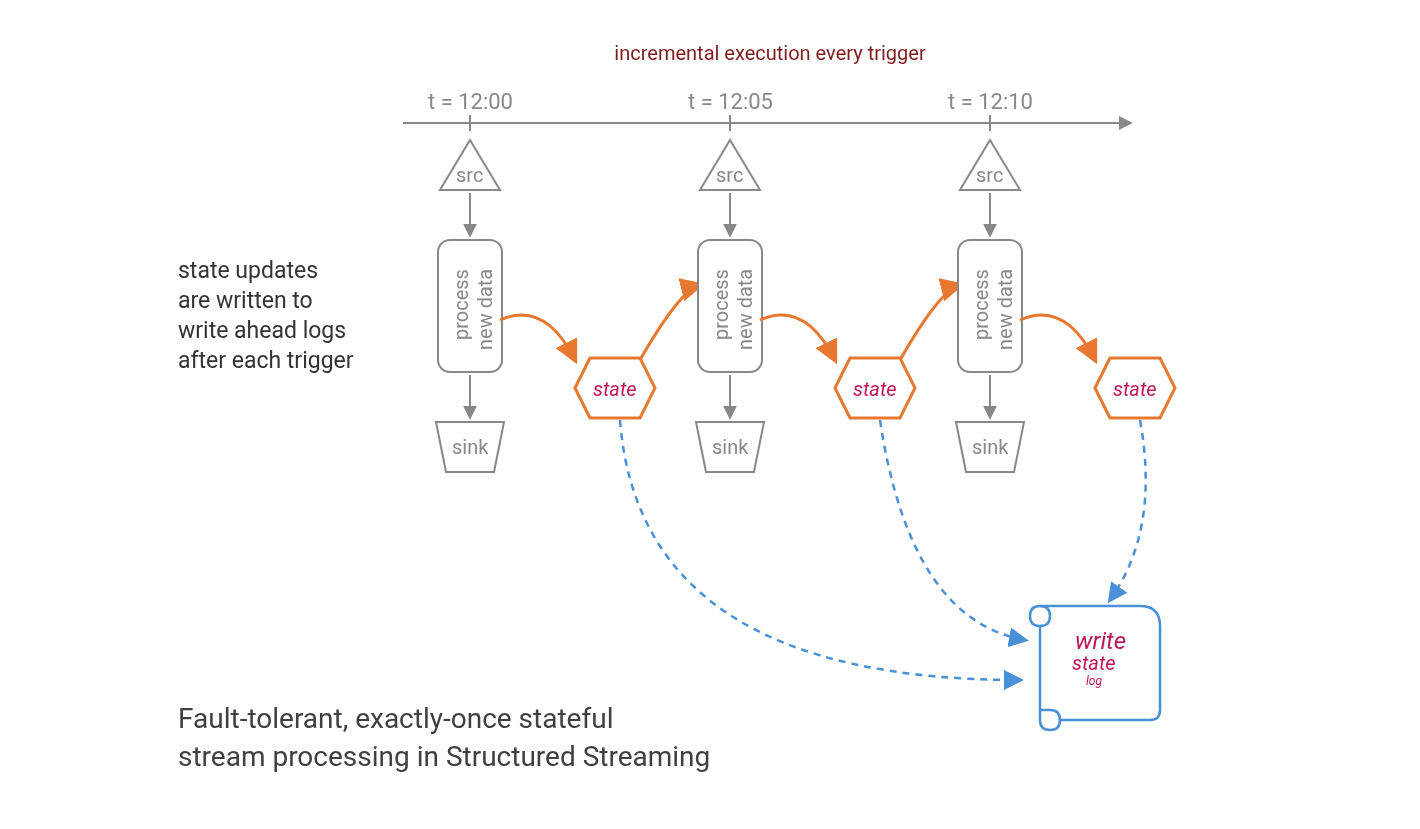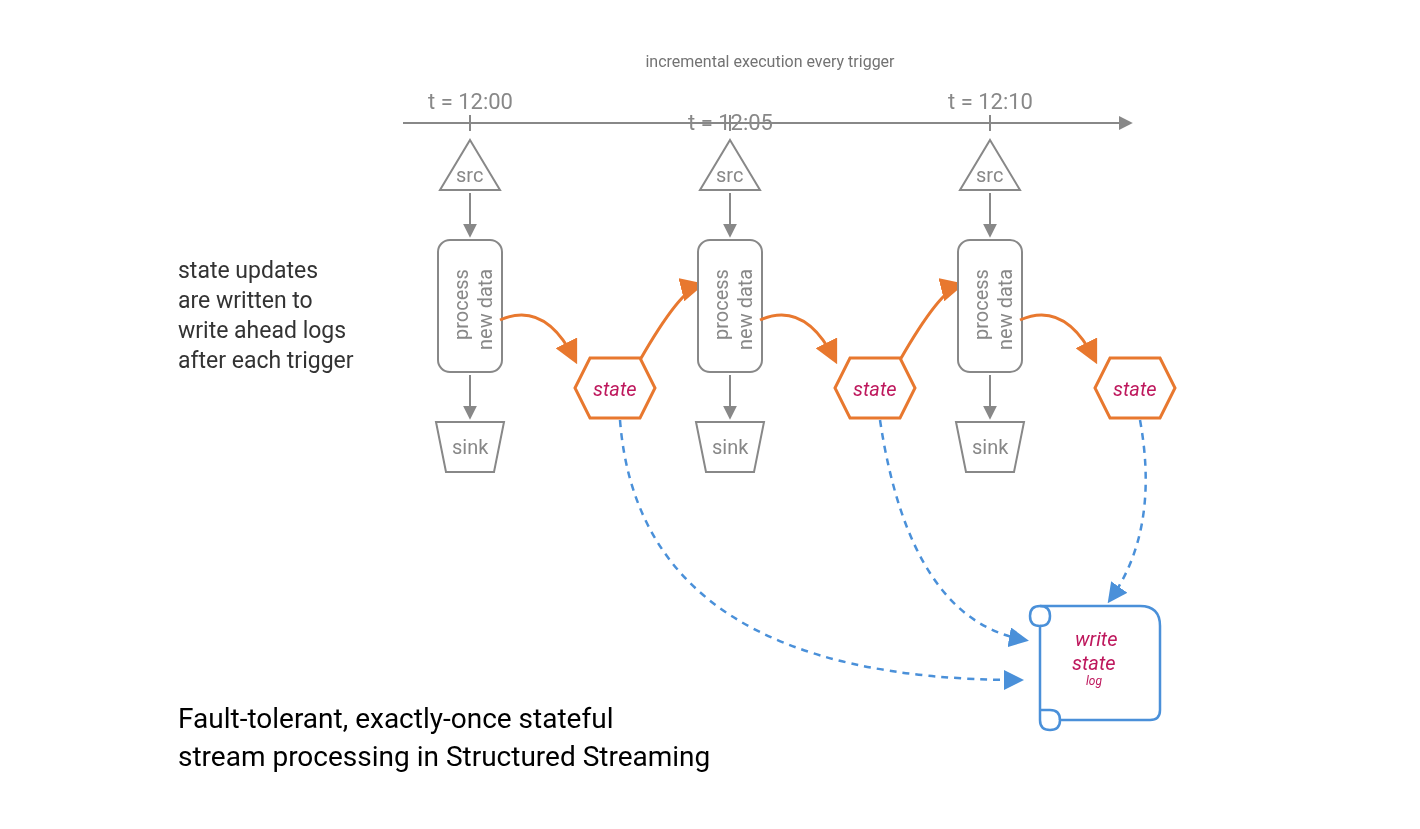--- a/index.html
+++ b/index.html
@@ -12,36 +12,35 @@
     color: #333;
   }
   svg { position: absolute; top: 0; left: 0; }
   .label {
     position: absolute;
     font-size: 22px;
     color: #333;
     line-height: 1.3;
   }
   .title-top {
-    font-size: 16px;
-    color: #737373;
+    font-size: 20px;
+    color: #7f1d1d;
     text-align: center;
-    margin-top: 12px;
   }
   .tick-label {
     font-size: 22px;
     color: #888;
   }
   .node-label {
     font-size: 20px;
     color: #888;
   }
   .node-label-dark { color: #be185d; font-style: italic; }
   .sidecaption { font-size: 23px; color: #333; }
-  .bottomcaption { font-size: 28px; color: #000000; line-height: 1.35; }
+  .bottomcaption { font-size: 28px; color: #404040; line-height: 1.35; }
 </style>
 </head>
 <body>
 
 <svg width="1420" height="829">
   <defs>
     <marker id="arrow-gray" viewBox="0 0 10 10" refX="8" refY="5" markerWidth="7" markerHeight="7" orient="auto-start-reverse">
       <path d="M 0 0 L 10 5 L 0 10 z" fill="#888888"></path>
     </marker>
     <marker id="arrow-orange" viewBox="0 0 10 10" refX="8" refY="5" markerWidth="8" markerHeight="8" orient="auto-start-reverse">
@@ -108,21 +107,21 @@
              Q 1160 606 1140 606
              Z" fill="#ffffff" stroke="#4a90d9" stroke-width="2.5"></path>
     <path d="M 1040 606 Q 1050 606 1050 616 Q 1050 626 1040 626" fill="none" stroke="#4a90d9" stroke-width="2.5"></path>
     <path d="M 1060 720 Q 1060 710 1050 710 L 1040 710" fill="none" stroke="#4a90d9" stroke-width="2.5"></path>
   </g>
 </svg>
 
 <div class="label title-top" style="left:560px; top:40px; width:420px;">incremental execution every trigger</div>
 
 <div class="label tick-label" style="left:428px; top:88px;">t = 12:00</div>
-<div class="label tick-label" style="left:688px; top:88px;margin-top:21px;">t = 12:05</div>
+<div class="label tick-label" style="left:688px; top:88px;">t = 12:05</div>
 <div class="label tick-label" style="left:948px; top:88px;">t = 12:10</div>
 
 <div class="label node-label" style="left:456px; top:162px;">src</div>
 <div class="label node-label" style="left:716px; top:162px;">src</div>
 <div class="label node-label" style="left:976px; top:162px;">src</div>
 
 <div class="label node-label" style="left:448px; top:340px; transform: rotate(-90deg); transform-origin: left top;">process</div>
 <div class="label node-label" style="left:472px; top:350px; transform: rotate(-90deg); transform-origin: left top;">new data</div>
 
 <div class="label node-label" style="left:708px; top:340px; transform: rotate(-90deg); transform-origin: left top;">process</div>
@@ -132,21 +131,21 @@
 <div class="label node-label" style="left:992px; top:350px; transform: rotate(-90deg); transform-origin: left top;">new data</div>
 
 <div class="label node-label node-label-dark" style="left:593px; top:376px;">state</div>
 <div class="label node-label node-label-dark" style="left:853px; top:376px;">state</div>
 <div class="label node-label node-label-dark" style="left:1113px; top:376px;">state</div>
 
 <div class="label node-label" style="left:452px; top:434px;">sink</div>
 <div class="label node-label" style="left:712px; top:434px;">sink</div>
 <div class="label node-label" style="left:972px; top:434px;">sink</div>
 
-<div class="label node-label node-label-dark" style="left:1075px; top:626px; font-size:20px;">write</div>
+<div class="label node-label node-label-dark" style="left:1075px; top:626px; font-size:24px;">write</div>
 <div class="label node-label node-label-dark" style="left:1072px; top:650px; font-size:20px;">state</div>
 <div class="label node-label node-label-dark" style="left:1086px; top:674px; font-size:12px;">log</div>
 
 <div class="label sidecaption" style="left:178px; top:256px;text-align:right;">state updates</div>
 <div class="label sidecaption" style="left:178px; top:286px;">are written to</div>
 <div class="label sidecaption" style="left:178px; top:316px;">write ahead logs</div>
 <div class="label sidecaption" style="left:178px; top:346px;">after each trigger</div>
 
 <div class="label bottomcaption" style="left:178px; top:700px;">Fault-tolerant, exactly-once stateful</div>
 <div class="label bottomcaption" style="left:178px; top:738px;text-align:right;">stream processing in Structured Streaming</div>

